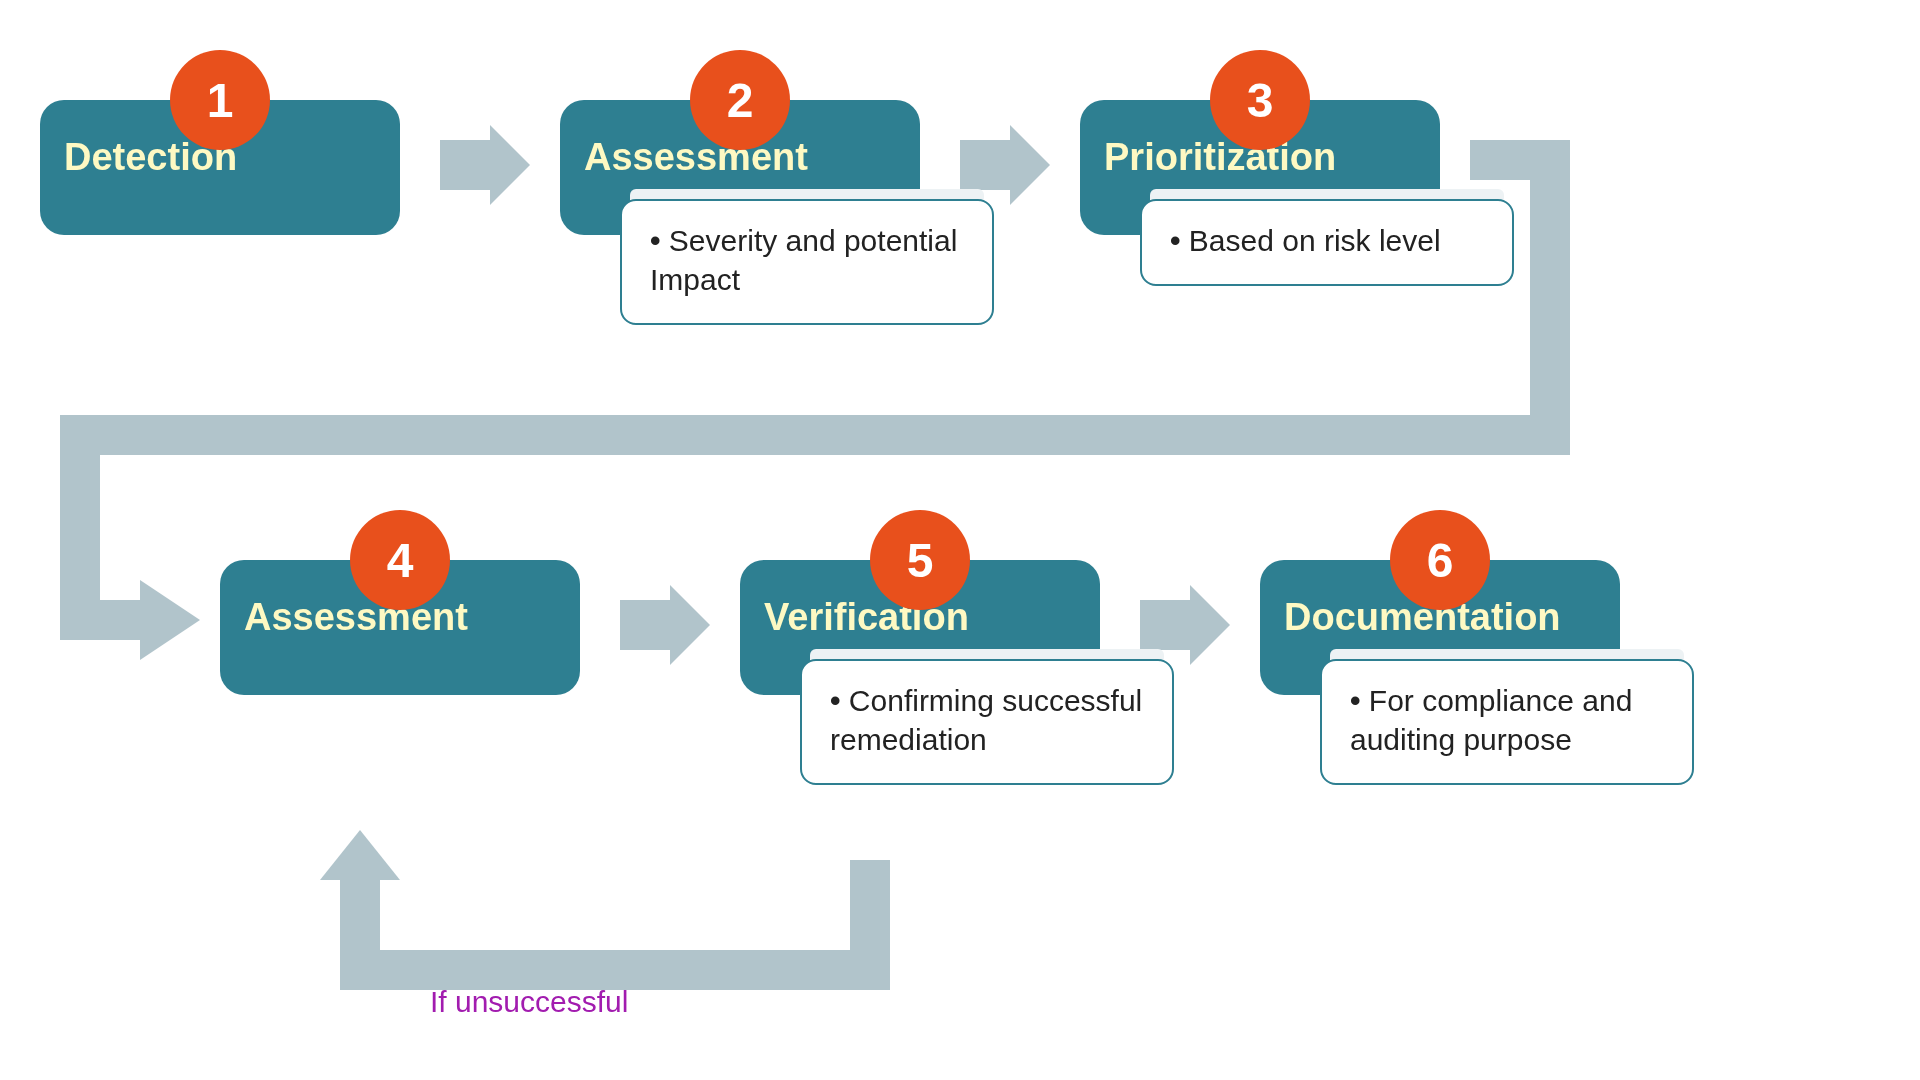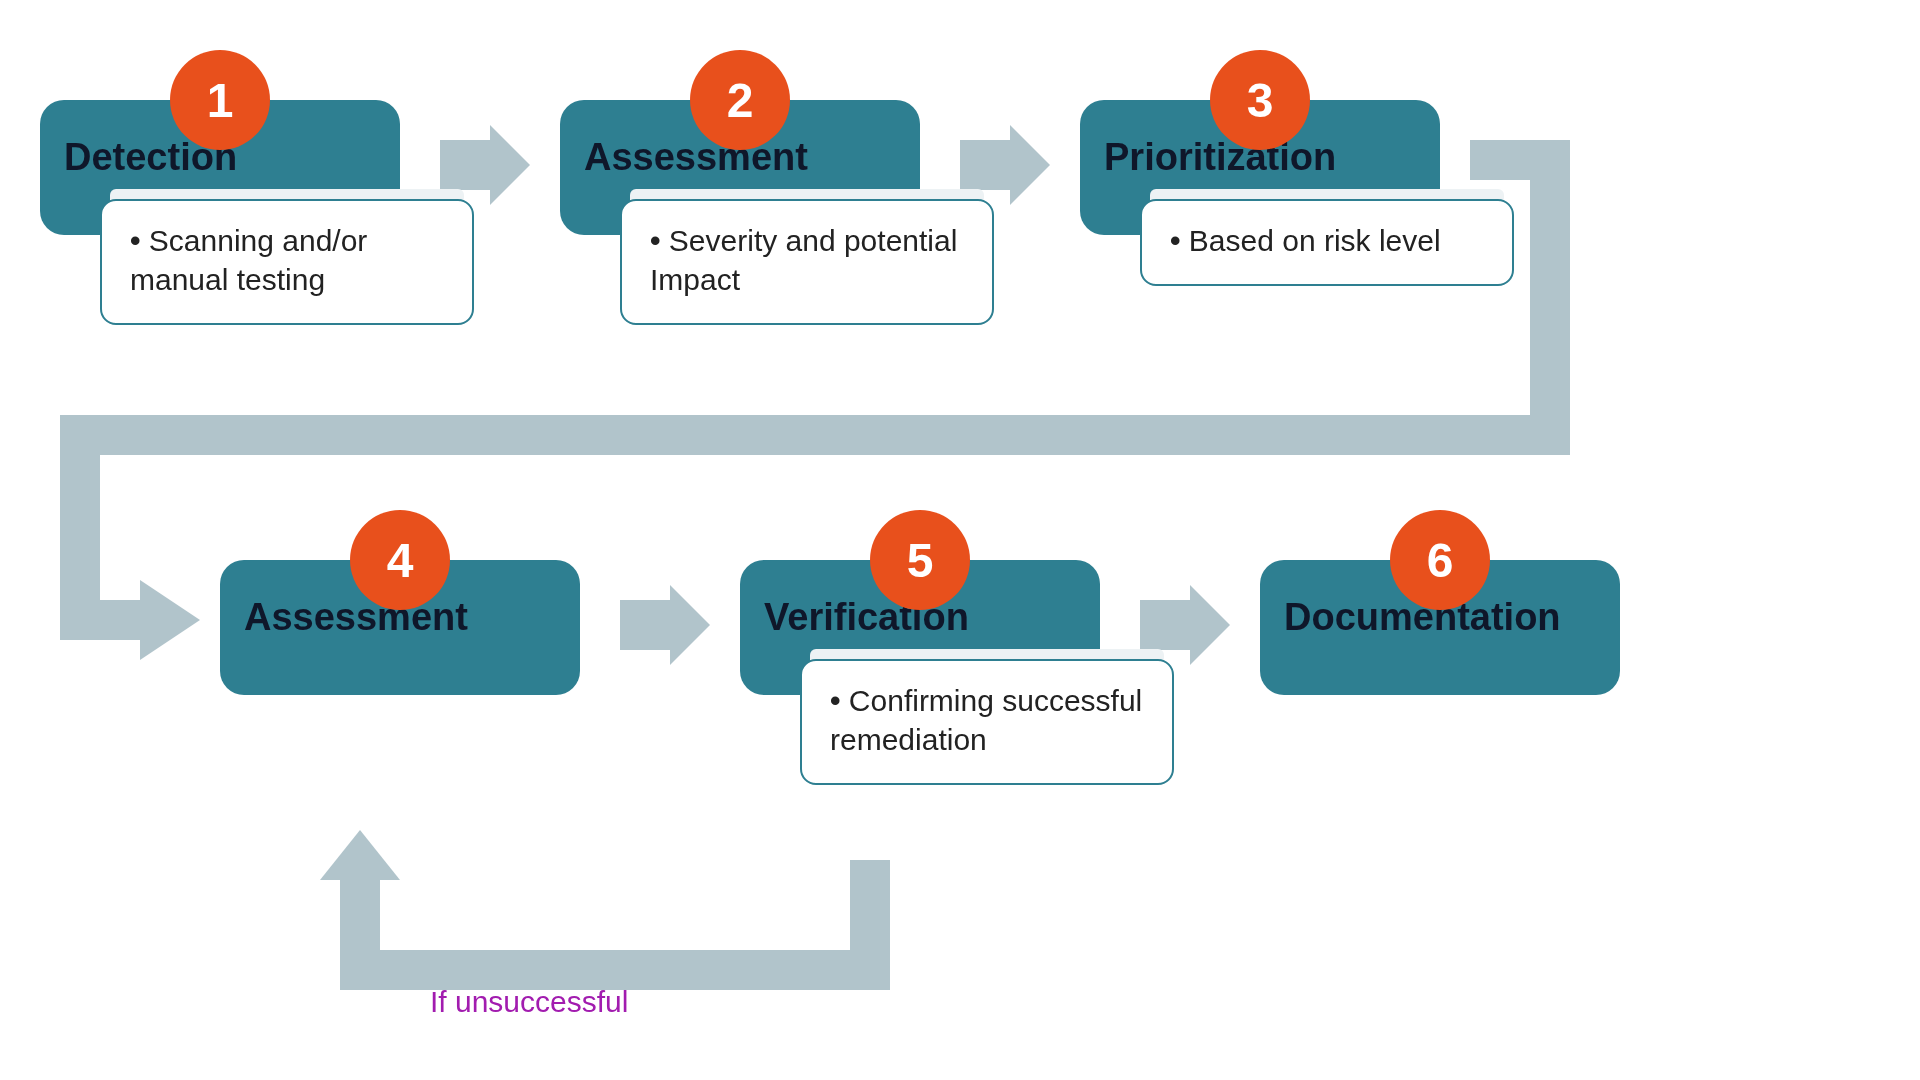--- a/index.html
+++ b/index.html
@@ -48,21 +48,21 @@
     font-size: 48px;
     display: flex;
     align-items: center;
     justify-content: center;
     z-index: 3;
   }
   .step .title {
     position: relative;
     z-index: 2;
     background: var(--teal);
-    color: #0f172a;
+    color: #fef9c3;
     font-weight: 700;
     font-size: 38px;
     padding: 36px 24px 56px 24px;
     border-radius: 24px;
   }
   .step .detail {
     position: relative;
     z-index: 2;
     margin: -36px 0 0 60px;
     width: 320px;
@@ -128,21 +128,20 @@
   <svg class="connectors" viewBox="0 0 1920 1080">
     <path d="M1470 160 L1550 160 L1550 435 L80 435 L80 620 L140 620" stroke="#b1c4cb" stroke-width="40" fill="none" stroke-linejoin="miter"></path>
     <polygon points="140,580 140,660 200,620" fill="#b1c4cb"></polygon>
     <path d="M870 860 L870 970 L360 970 L360 870" stroke="#b1c4cb" stroke-width="40" fill="none"></path>
     <polygon points="320,880 400,880 360,830" fill="#b1c4cb"></polygon>
   </svg>
 
   <div class="step s1">
     <div class="badge">1</div>
     <div class="title">Detection</div>
-    <div class="detail">Scanning and/or manual testing</div>
   </div>
 
   <div class="arrow-right ar12">
     <div class="shaft"></div>
       <div class="head"></div>
   </div>
 
   <div class="step s2">
     <div class="badge">2</div>
     <div class="title">Assessment</div>
@@ -177,17 +176,18 @@
   </div>
 
   <div class="arrow-right ar56">
     <div class="shaft"></div>
       <div class="head"></div>
   </div>
 
   <div class="step s6">
     <div class="badge">6</div>
     <div class="title">Documentation</div>
+    <div class="detail">For compliance and auditing purpose</div>
   </div>
 
   <div class="feedback-label" style="left:430px; top:985px;">If unsuccessful</div>
 
 </div>
 
 </body></html>

